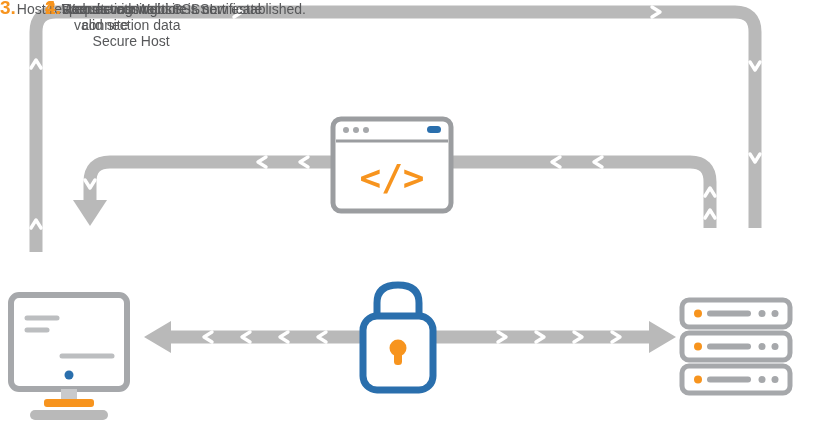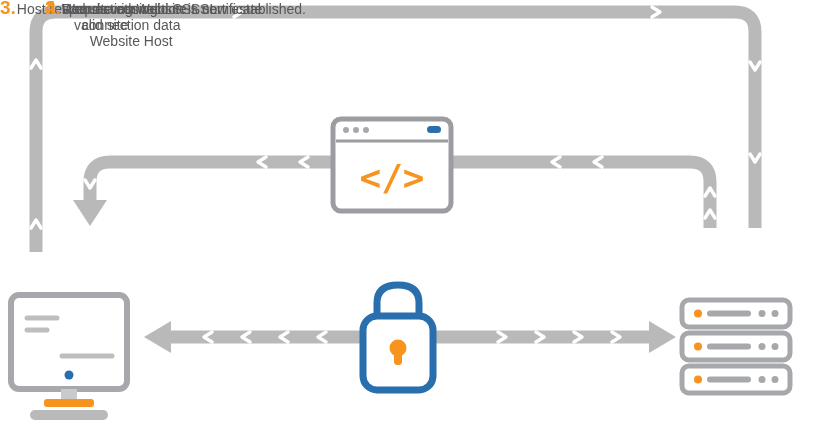--- a/index.html
+++ b/index.html
@@ -105,21 +105,21 @@
   </svg>
 
   <div id="step-1" class="step center">
     <span class="num">1.</span><span>User accessing</span><br>
     <span>valid site</span>
   </div>
 
   <div id="step-2" class="step center">
     <span class="num">2.</span><span>Requesting Website SSL</span><br>
     <span>connection data</span><br>
-    <span>Website Host</span>
+    <span>Secure Host</span>
   </div>
 
   <div id="step-3" class="step">
     <span class="num">3.</span><span>Host responds with valid SSL certificate</span>
   </div>
 
   <div id="step-4" class="step center">
     <span class="num">4.</span><span>Website connection is now established.</span><br>
   </div>
 

